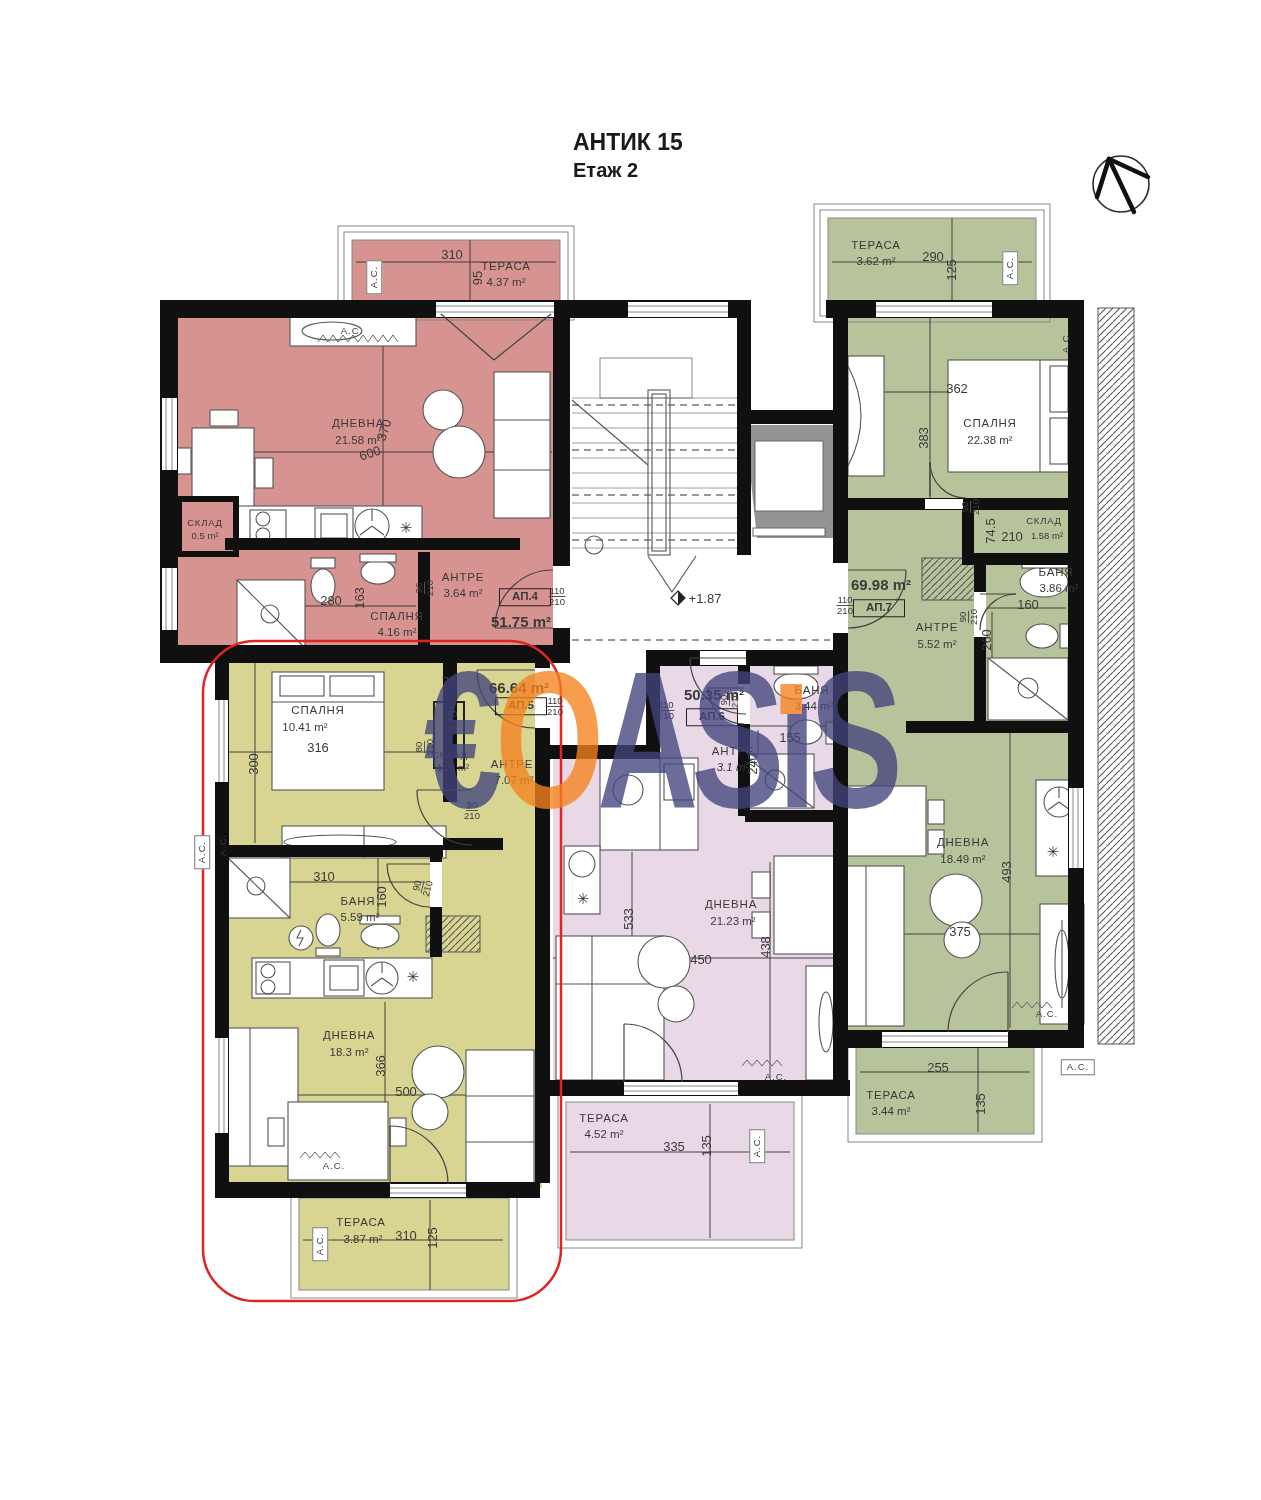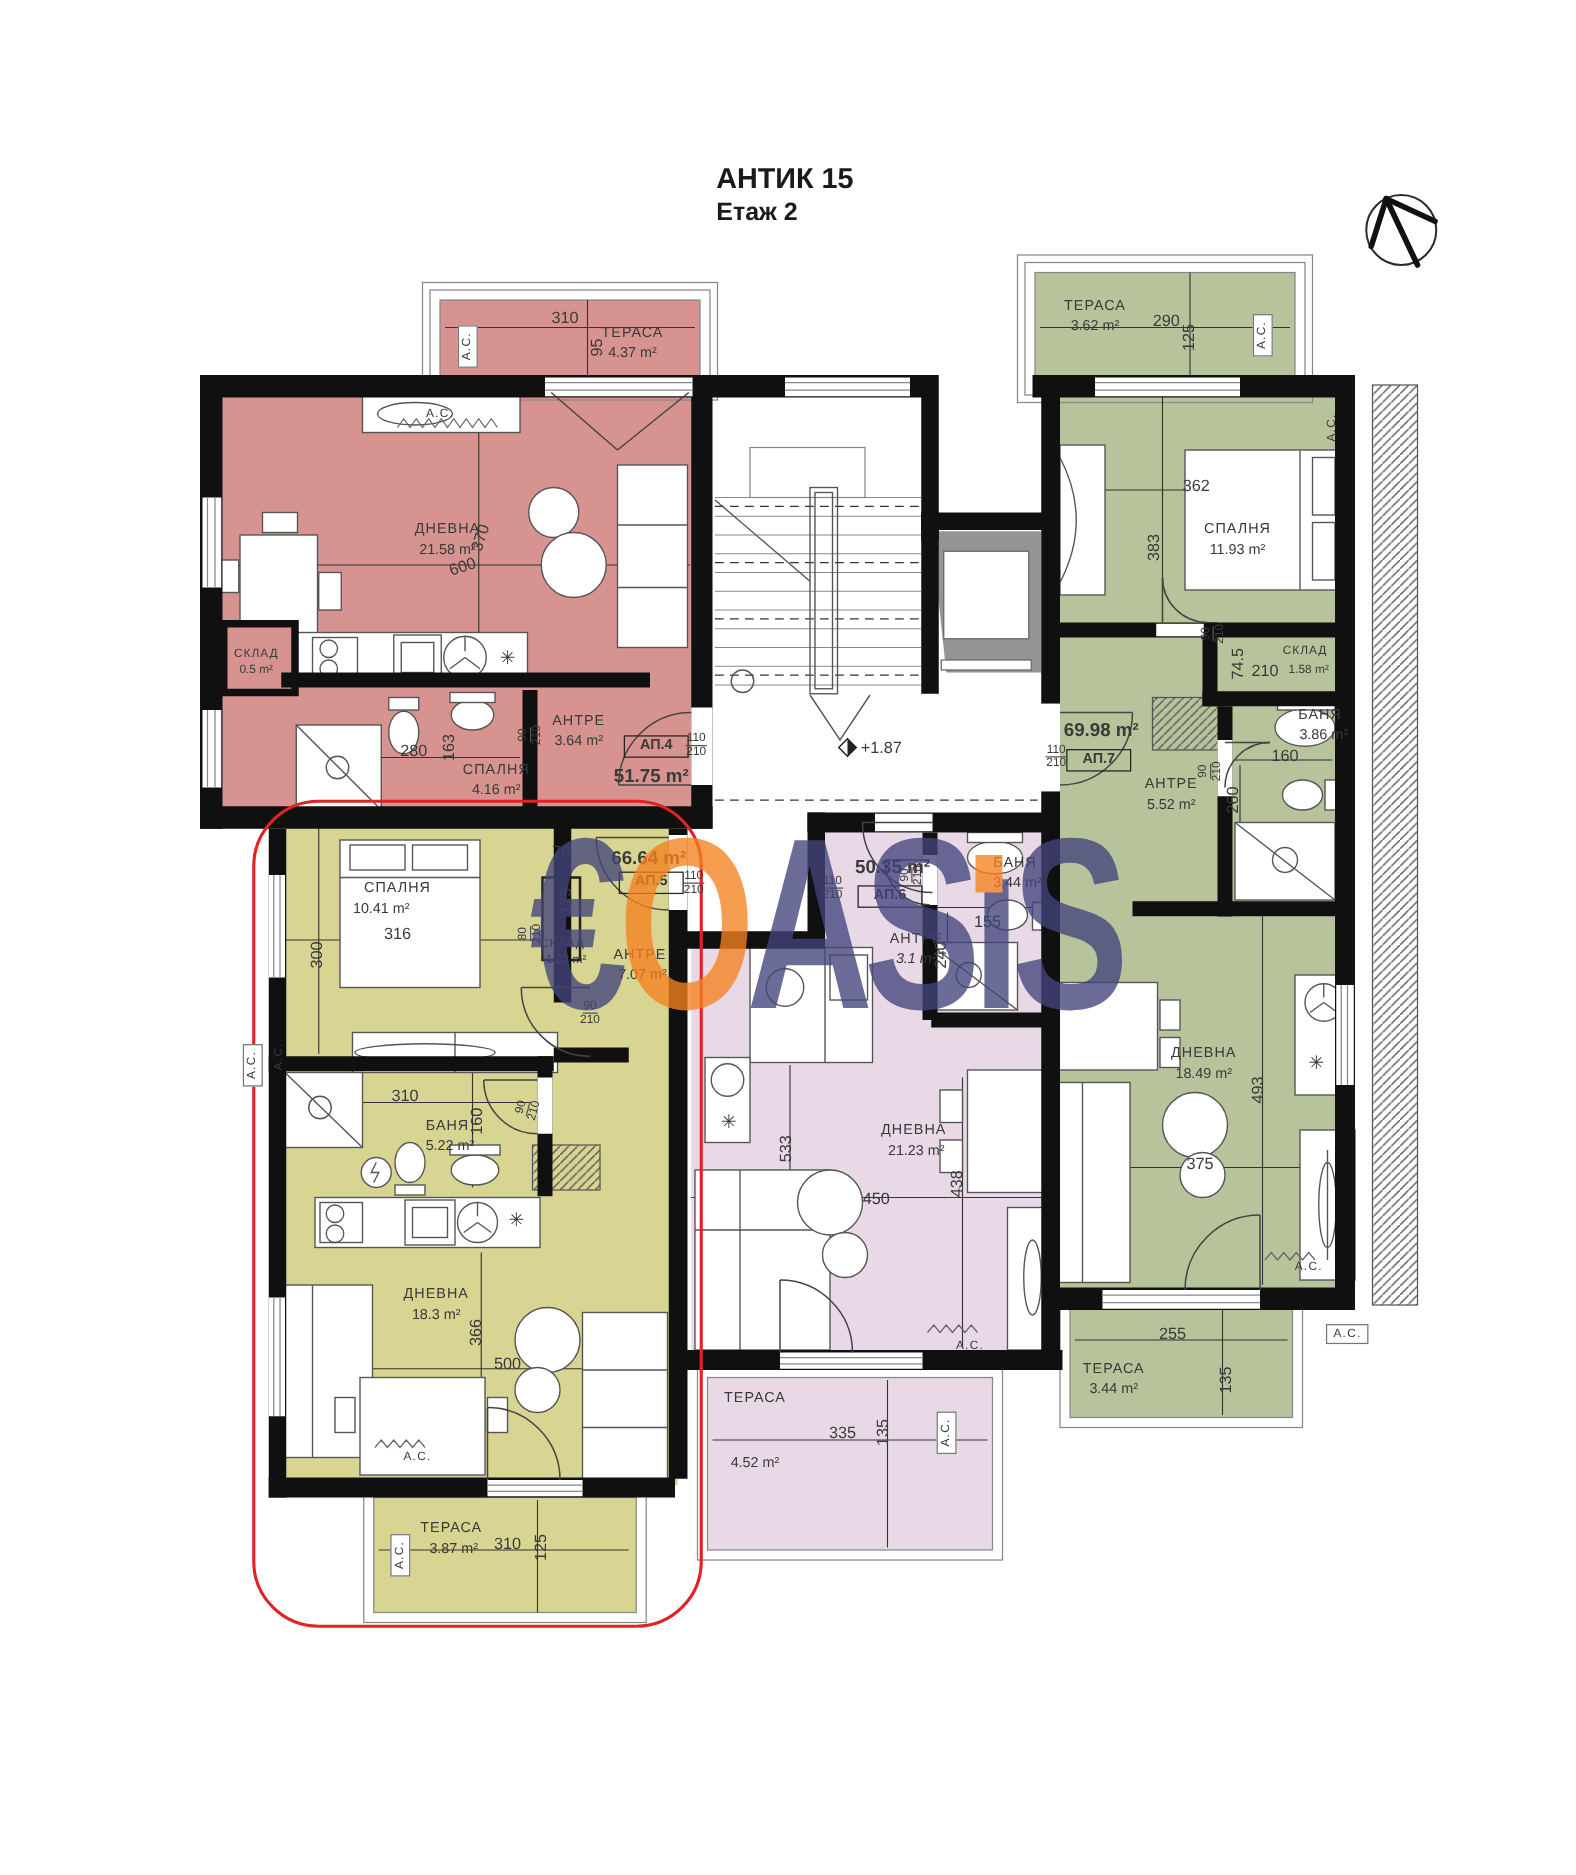--- a/index.html
+++ b/index.html
@@ -429,21 +429,21 @@
       <span class="lb dim" style="left: 705px; top: 598px; transform: translate(-50%, -50%);">+1.87</span>
       <span class="lb rm" style="left: 876px; top: 246px; transform: translate(-50%, -50%);">ТЕРАСА</span>
       <span class="lb ar" style="left: 876px; top: 262px; transform: translate(-50%, -50%);">3.62 m²</span>
       <span class="lb dim" style="left: 933px; top: 256px; transform: translate(-50%, -50%);">290</span>
       <span class="lb dim" style="left: 951px; top: 270px; transform: translate(-50%, -50%) rotate(-90deg);">125</span>
       <span class="lb acbox" style="left: 1010px; top: 268px; transform: translate(-50%, -50%) rotate(-90deg);">А.С.</span>
       <span class="lb ac sm" style="left: 1066px; top: 342px; transform: translate(-50%, -50%) rotate(-90deg);">А.С.</span>
       <span class="lb dim" style="left: 957px; top: 388px; transform: translate(-50%, -50%);">362</span>
       <span class="lb dim" style="left: 923px; top: 438px; transform: translate(-50%, -50%) rotate(-90deg);">383</span>
       <span class="lb rm" style="left: 990px; top: 424px; transform: translate(-50%, -50%);">СПАЛНЯ</span>
-      <span class="lb ar" style="left: 990px; top: 441px; transform: translate(-50%, -50%);">11.93 m²</span>
+      <span class="lb ar" style="left: 990px; top: 441px; transform: translate(-50%, -50%);">22.38 m²</span>
       <span class="lb frac" style="left: 970px; top: 507px; transform: translate(-50%, -50%) rotate(-90deg);">
         <span class="fr-t">90</span>
         <span class="fr-b">210</span>
       </span>
       <span class="lb dim" style="left: 990px; top: 531px; transform: translate(-50%, -50%) rotate(-90deg);">74.5</span>
       <span class="lb dim" style="left: 1012px; top: 536px; transform: translate(-50%, -50%);">210</span>
       <span class="lb rm sm" style="left: 1044px; top: 521px; transform: translate(-50%, -50%);">СКЛАД</span>
       <span class="lb ar sm" style="left: 1047px; top: 536px; transform: translate(-50%, -50%);">1.58 m²</span>
       <span class="lb rm" style="left: 1056px; top: 573px; transform: translate(-50%, -50%);">БАНЯ</span>
       <span class="lb ar" style="left: 1059px; top: 589px; transform: translate(-50%, -50%);">3.86 m²</span>
@@ -487,21 +487,21 @@
       <span class="lb dim" style="left: 752px; top: 764px; transform: translate(-50%, -50%) rotate(-90deg);">240</span>
       <span class="lb rm" style="left: 733px; top: 752px; transform: translate(-50%, -50%);">АНТРЕ</span>
       <span class="lb ar" style="left: 733px; top: 768px; transform: translate(-50%, -50%); font-style: italic;">3.1 m²</span>
       <span class="lb rm" style="left: 731px; top: 905px; transform: translate(-50%, -50%);">ДНЕВНА</span>
       <span class="lb ar" style="left: 733px; top: 922px; transform: translate(-50%, -50%);">21.23 m²</span>
       <span class="lb dim" style="left: 628px; top: 919px; transform: translate(-50%, -50%) rotate(-90deg);">533</span>
       <span class="lb dim" style="left: 701px; top: 959px; transform: translate(-50%, -50%);">450</span>
       <span class="lb dim" style="left: 765px; top: 947px; transform: translate(-50%, -50%) rotate(-90deg);">438</span>
       <span class="lb ac" style="left: 776px; top: 1077px; transform: translate(-50%, -50%);">А.С.</span>
       <span class="lb rm" style="left: 604px; top: 1119px; transform: translate(-50%, -50%);">ТЕРАСА</span>
-      <span class="lb ar" style="left: 604px; top: 1135px; transform: translate(-50%, -50%); margin-top: 36px;">4.52 m²</span>
+      <span class="lb ar" style="left: 604px; top: 1135px; transform: translate(-50%, -50%);">4.52 m²</span>
       <span class="lb dim" style="left: 674px; top: 1146px; transform: translate(-50%, -50%);">335</span>
       <span class="lb dim" style="left: 706px; top: 1146px; transform: translate(-50%, -50%) rotate(-90deg);">135</span>
       <span class="lb acbox" style="left: 757px; top: 1146px; transform: translate(-50%, -50%) rotate(-90deg);">А.С.</span>
       <span class="lb rm" style="left: 318px; top: 711px; transform: translate(-50%, -50%);">СПАЛНЯ</span>
       <span class="lb ar" style="left: 305px; top: 728px; transform: translate(-50%, -50%);">10.41 m²</span>
       <span class="lb dim" style="left: 318px; top: 747px; transform: translate(-50%, -50%);">316</span>
       <span class="lb dim" style="left: 253px; top: 764px; transform: translate(-50%, -50%) rotate(-90deg);">300</span>
       <span class="lb dim" style="left: 449px; top: 681px; transform: translate(-50%, -50%);">70</span>
       <span class="lb dim" style="left: 452px; top: 721px; transform: translate(-50%, -50%) rotate(-90deg);">175</span>
       <span class="lb frac" style="left: 424px; top: 747px; transform: translate(-50%, -50%) rotate(-90deg);">
@@ -519,21 +519,21 @@
       <span class="lb rm" style="left: 512px; top: 765px; transform: translate(-50%, -50%);">АНТРЕ</span>
       <span class="lb ar" style="left: 514px; top: 781px; transform: translate(-50%, -50%);">7.07 m²</span>
       <span class="lb frac" style="left: 472px; top: 810px; transform: translate(-50%, -50%);">
         <span class="fr-t">90</span>
         <span class="fr-b">210</span>
       </span>
       <span class="lb acbox" style="left: 202px; top: 852px; transform: translate(-50%, -50%) rotate(-90deg);">А.С.</span>
       <span class="lb ac sm" style="left: 223px; top: 845px; transform: translate(-50%, -50%) rotate(-90deg);">А.С.</span>
       <span class="lb dim" style="left: 324px; top: 876px; transform: translate(-50%, -50%);">310</span>
       <span class="lb rm" style="left: 358px; top: 902px; transform: translate(-50%, -50%);">БАНЯ</span>
-      <span class="lb ar" style="left: 360px; top: 918px; transform: translate(-50%, -50%);">5.22 m²</span>
+      <span class="lb ar" style="left: 360px; top: 918px; transform: translate(-50%, -50%);">5.59 m²</span>
       <span class="lb dim" style="left: 381px; top: 897px; transform: translate(-50%, -50%) rotate(-90deg);">160</span>
       <span class="lb frac" style="left: 422px; top: 887px; transform: translate(-50%, -50%) rotate(-75deg);">
         <span class="fr-t">90</span>
         <span class="fr-b">210</span>
       </span>
       <span class="lb rm" style="left: 349px; top: 1036px; transform: translate(-50%, -50%);">ДНЕВНА</span>
       <span class="lb ar" style="left: 349px; top: 1053px; transform: translate(-50%, -50%);">18.3 m²</span>
       <span class="lb dim" style="left: 380px; top: 1066px; transform: translate(-50%, -50%) rotate(-90deg);">366</span>
       <span class="lb dim" style="left: 406px; top: 1091px; transform: translate(-50%, -50%);">500</span>
       <span class="lb ac" style="left: 334px; top: 1166px; transform: translate(-50%, -50%);">А.С.</span>

